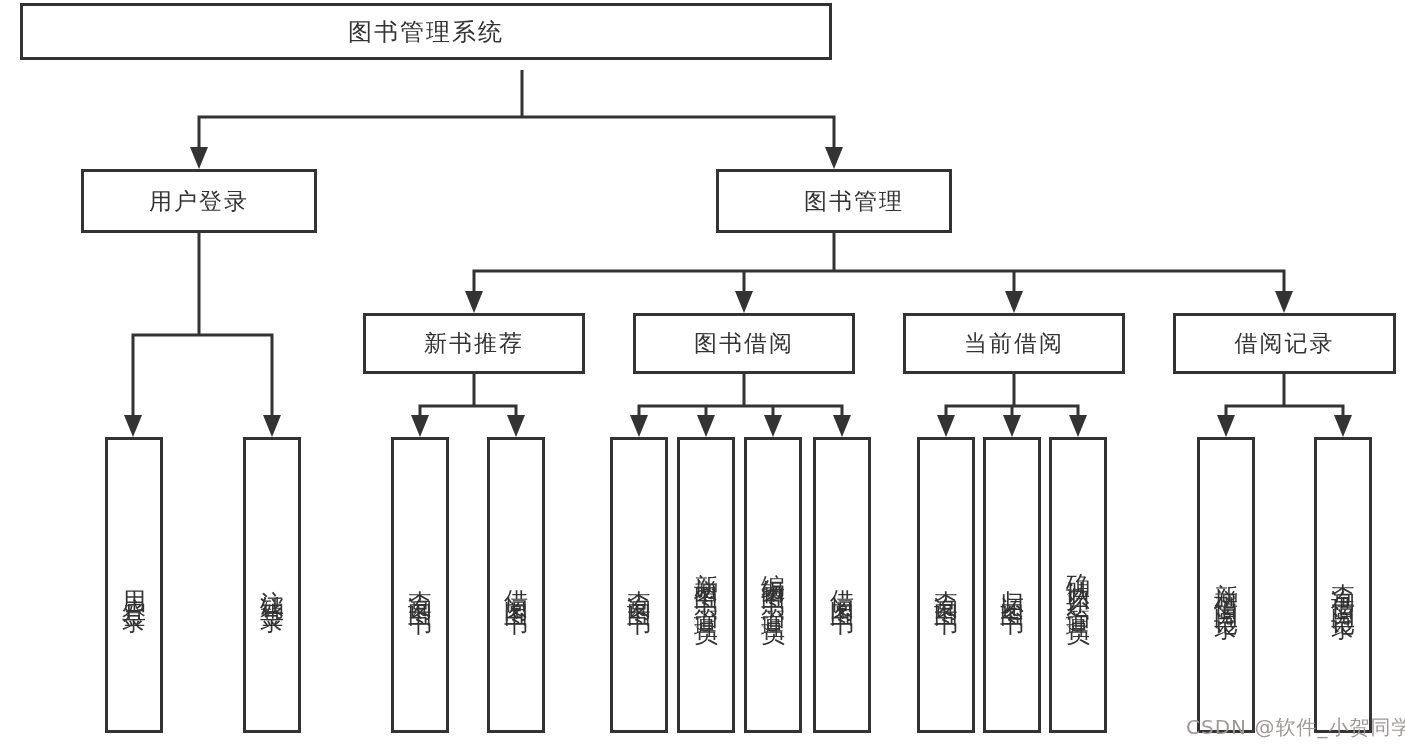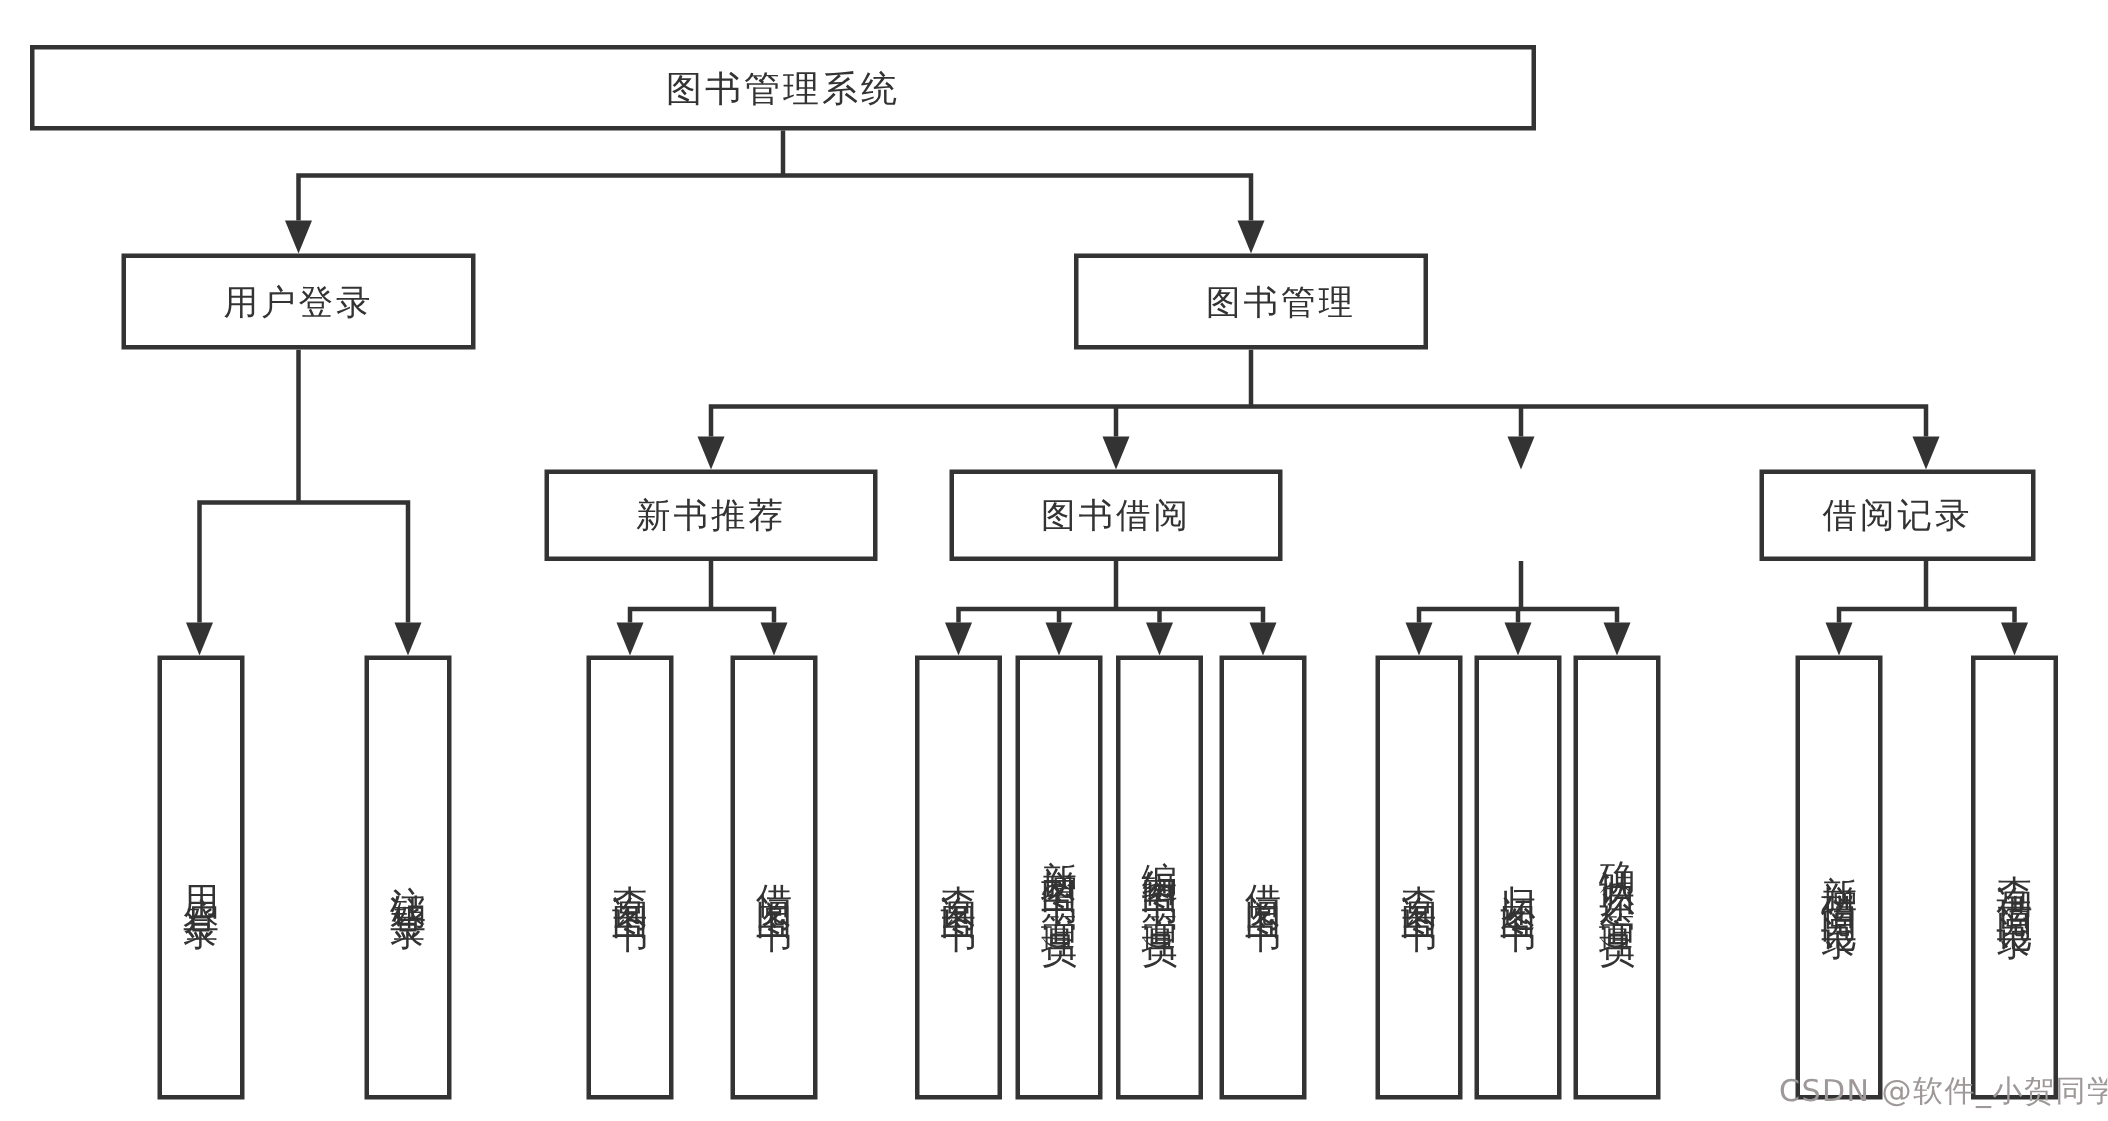--- a/index.html
+++ b/index.html
@@ -119,38 +119,41 @@
       <path d="M764 415 L782 415 L773 437 Z"></path>
       <path d="M833 415 L851 415 L842 437 Z"></path>
       <path d="M937 415 L955 415 L946 437 Z"></path>
       <path d="M1003 415 L1021 415 L1012 437 Z"></path>
       <path d="M1069 415 L1087 415 L1078 437 Z"></path>
       <path d="M1217 415 L1235 415 L1226 437 Z"></path>
       <path d="M1334 415 L1352 415 L1343 437 Z"></path>
     </g>
   </svg>
 
-  <div class="hbox root-node" style="left:20px; top:30px; width:1004px; height:57px;">
+  <div class="hbox root-node" style="left:20px; top:3px; width:812px; height:57px;">
     <span>图书管理系统</span>
   </div>
 
   <div class="hbox" style="left:81px; top:169px; width:236px; height:64px;">
     <span>用户登录</span>
   </div>
   <div class="hbox" style="left:716px; top:169px; width:236px; height:64px;padding-left:40px;">
     <span>图书管理</span>
   </div>
 
   <div class="hbox" style="left:633px; top:313px; width:222px; height:61px;">
     <span>图书借阅</span>
   </div>
   <div class="hbox" style="left:363px; top:313px; width:222px; height:61px;">
     <span>新书推荐</span>
   </div>
-  <div class="hbox" style="left:1173px; top:313px; width:184px; height:61px;">
+  <div class="hbox" style="left:903px; top:313px; width:222px; height:61px;">
+    <span>当前借阅</span>
+  </div>
+  <div class="hbox" style="left:1173px; top:313px; width:223px; height:61px;">
     <span>借阅记录</span>
   </div>
 
   <div class="vbox" style="left:105px;">
     <span class="vtext">用户登录</span>
   </div>
   <div class="vbox" style="left:243px;">
     <span class="vtext">注销登录</span>
   </div>
 

